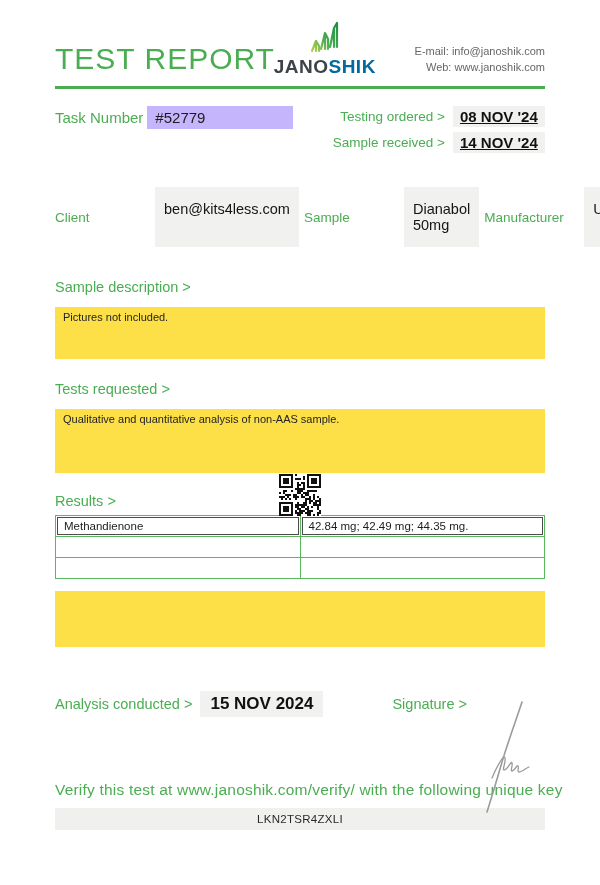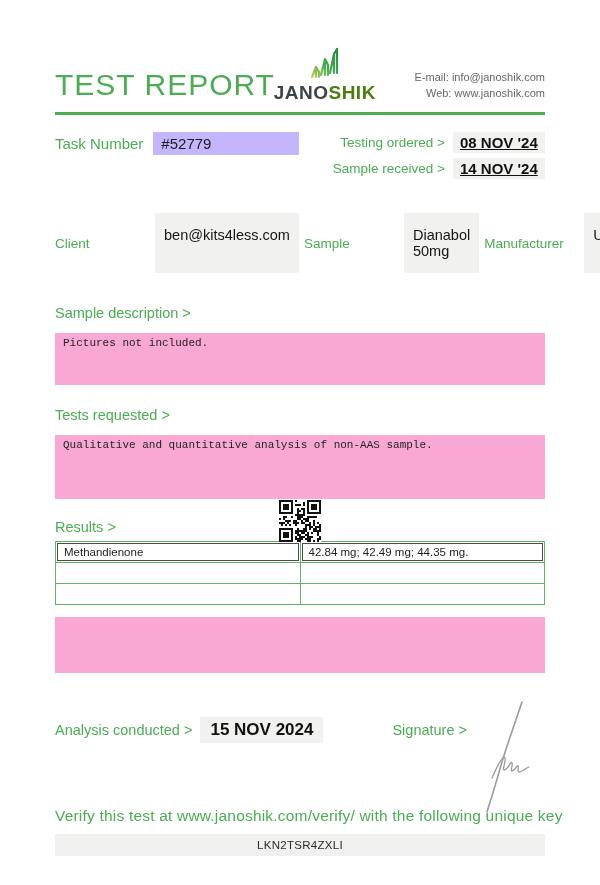--- a/index.html
+++ b/index.html
@@ -7,50 +7,50 @@
   body {
     width:600px; height:885px;
     font-family:"Liberation Sans", sans-serif;
     color:#262626; position:relative; overflow:hidden;
   }
   .page { position:relative; width:600px; height:885px; background:#fff; }
   .content { padding-left:55px; padding-right:55px; }
 
   
   .header { display:flex; justify-content:space-between; align-items:flex-end;
-            padding:46px 55px 10px 55px; }
+            padding:20px 55px 10px 55px; }
   .report-title { color:#4aad52; font-size:30px; font-weight:400; letter-spacing:1px;
                   line-height:1; padding-bottom:2px; }
   .logo { display:flex; flex-direction:column; align-items:center; margin-left:-40px; }
   .logo-icon { width:36px; height:36px; margin-bottom:1px; }
   .logo-text { font-size:19px; font-weight:bold; letter-spacing:.5px; line-height:1; }
   .logo-text .jano { color:#3d4349; }
-  .logo-text .shik { color:#4d7c0f;text-align:center; }
+  .logo-text .shik { color:#0369a1;text-align:center; }
   .contact { text-align:right; font-size:11px; color:#666; line-height:1.45; }
   .rule { height:3px; background:#4aad52; margin:0 55px; }
 
   
   .meta { display:flex; justify-content:space-between; margin-top:17px; align-items:flex-start; }
   .task { display:flex; align-items:center; }
-  .task-label { color:#4aad52; font-size:15px; margin-right:10px; white-space:nowrap; }
+  .task-label { color:#4aad52; font-size:15px; margin-right:4px; white-space:nowrap; }
   .task-value { background:#c4b5fd; width:146px; padding:3px 8px; font-size:15px; color:#1c1c1c; }
   .dates { display:flex; flex-direction:column; gap:5px; }
   .date-row { display:flex; align-items:center; justify-content:flex-end; }
   .date-label { color:#4aad52; font-size:13.5px; margin-right:8px; white-space:nowrap; }
   .date-value { background:#f1f1ef; padding:2px 7px; font-size:15px; font-weight:bold; color:#111; width:92px; white-space:nowrap;text-decoration:underline; }
 
   
   .details { margin-top:34px; display:flex; flex-direction:row; gap:5px; }
   .detail-row { display:flex; align-items:stretch; }
   .detail-label { width:100px; color:#4aad52; font-size:13.5px; flex:none; display:flex; align-items:center; }
   .detail-value { flex:1; background:#f1f1ef; padding:14px 9px; font-size:14.5px; color:#151515; }
 
   
   .section-heading { color:#4aad52; font-size:14.5px; }
-  .gray-box { background:#f9a8d4; font-size:11px; color:#232323; padding:4px 8px;font-family:Liberation Mono, monospace; }
+  .gray-box { background:#fde047; font-size:11px; color:#232323; padding:4px 8px; }
   .desc-heading { margin-top:32px; }
   .desc-box { margin-top:12px; height:52px; }
   .tests-heading { margin-top:22px; }
   .tests-box { margin-top:12px; height:64px; }
 
   
   .results-header { position:relative; height:42px; margin-top:0px; }
   .results-heading { position:absolute; left:0; bottom:6px; }
   .qr { position:absolute; left:50%; transform:translateX(-50%); bottom:-1px;
         width:42px; height:42px; background:#fff;

